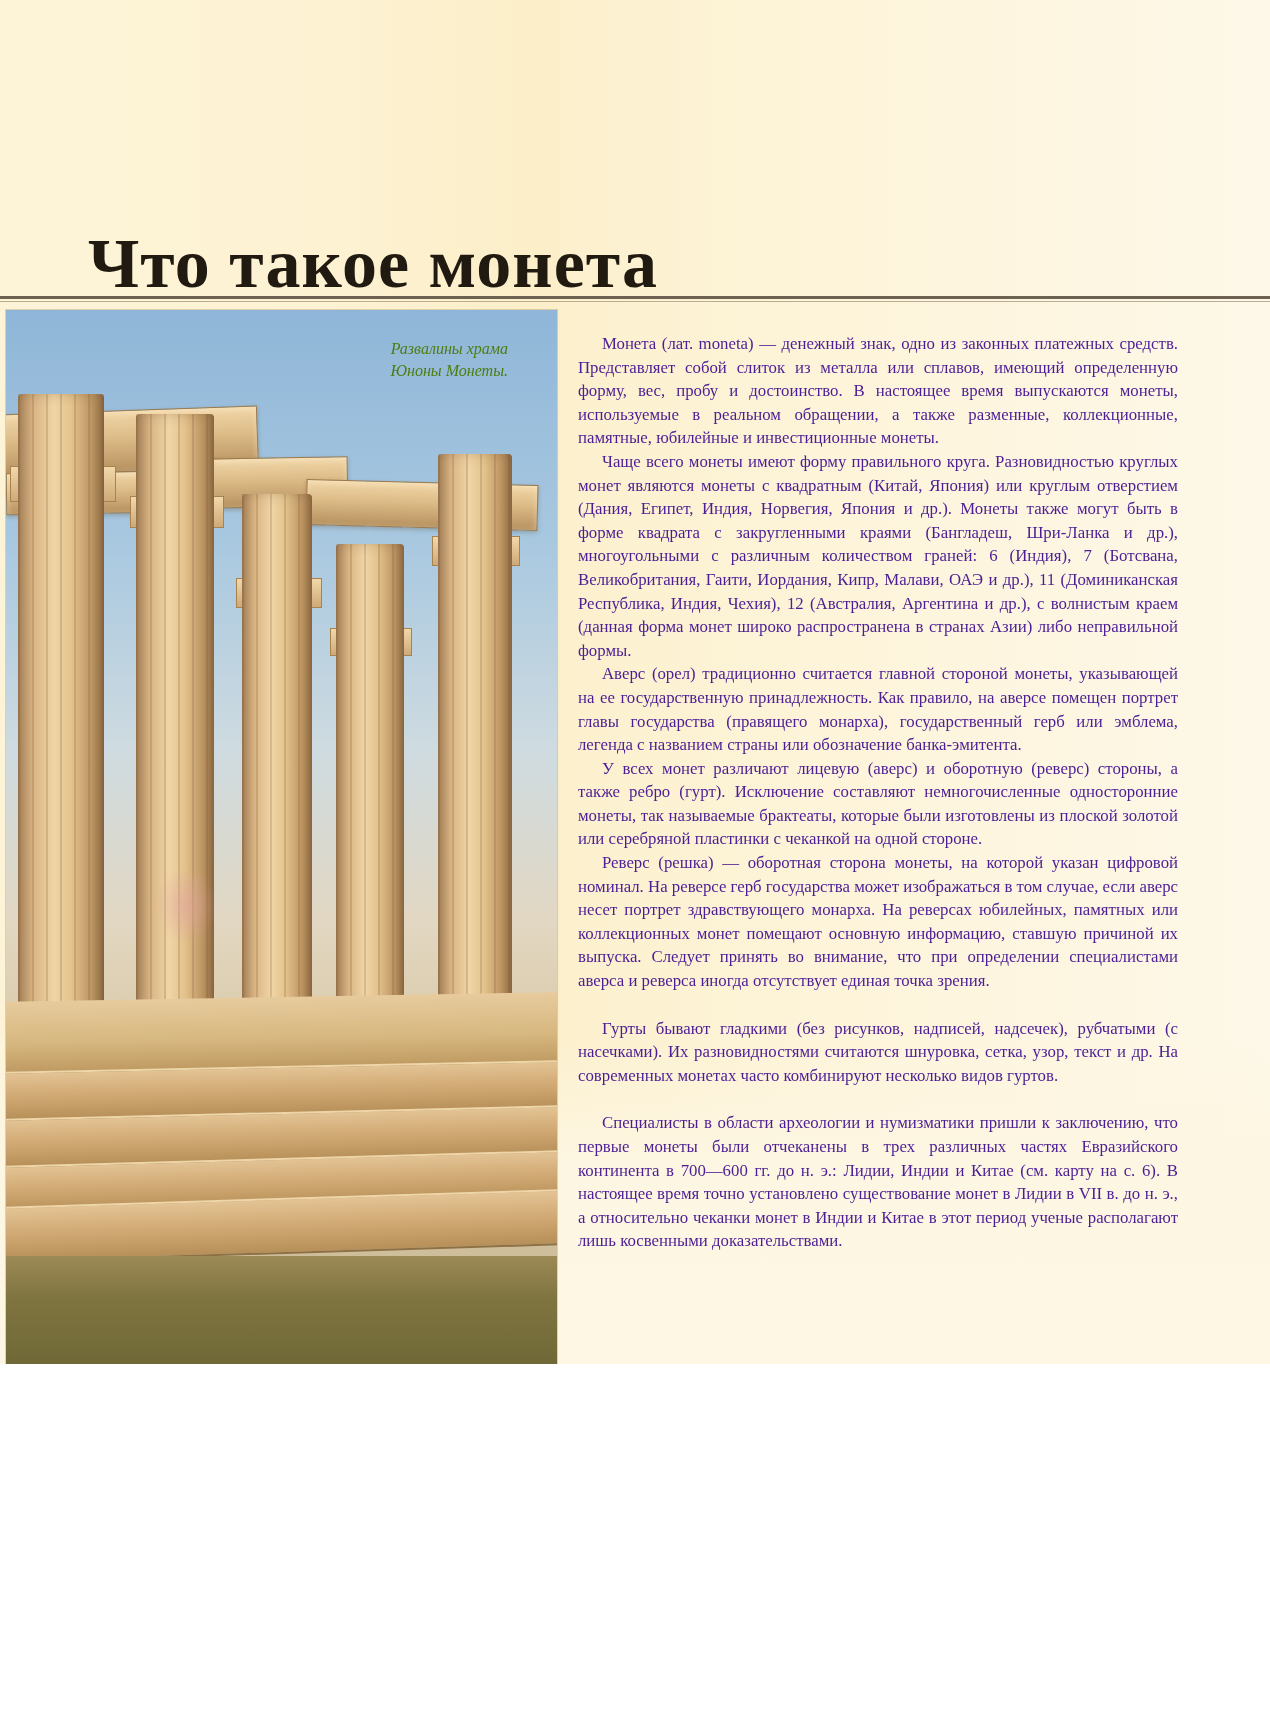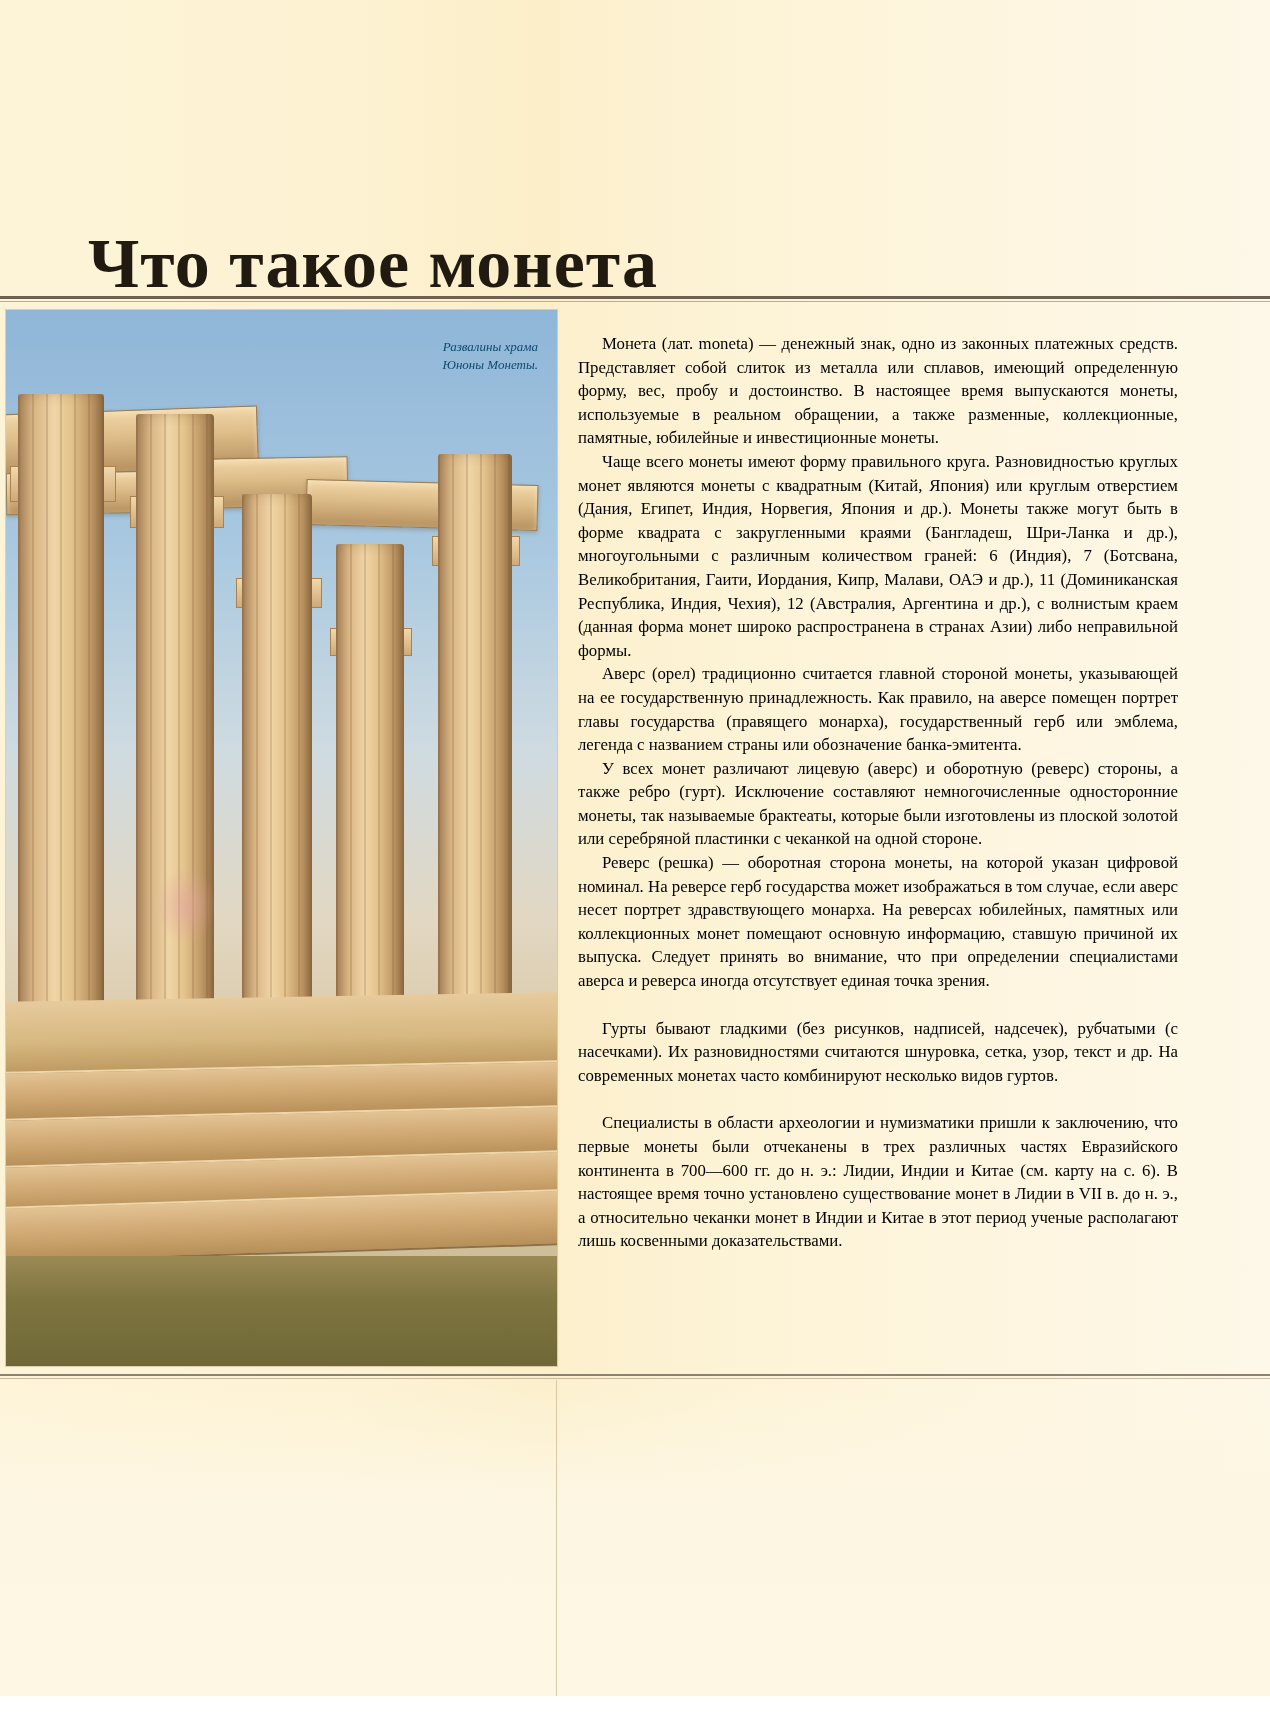--- a/index.html
+++ b/index.html
@@ -3,21 +3,21 @@
 <meta charset="utf-8">
 <style>
   html, body {
     margin: 0;
     padding: 0;
     background: #ffffff;
   }
   .page {
     position: relative;
     width: 1270px;
-    height: 1696px;
+    height: 1364px;
     overflow: hidden;
     background: #fdf4d9;
     font-family: "Liberation Serif", serif;
   }
   
   .bg-left {
     position: absolute;
     left: 0; top: 0;
     width: 560px; height: 100%;
     background: linear-gradient(to right, #fdf4d8 0%, #fdf2d2 60%, #fbeec8 100%);
@@ -175,40 +175,40 @@
   .pinkpatch {
     position: absolute;
     left: 150px; bottom: 420px;
     width: 60px; height: 80px;
     background: radial-gradient(ellipse at center, rgba(226,160,160,0.55), rgba(226,160,160,0) 70%);
   }
 
   
   .caption {
     position: absolute;
-    left: 408px;
+    left: 378px;
     top: 338px;
     width: 130px;
     text-align: right;
     font-style: italic;
-    font-size: 13px;
+    font-size: 16px;
     line-height: 1.35;
-    color: #0c4a6e;
+    color: #4d7c0f;
     font-family: "Liberation Serif", serif;
   }
 
   
   .col-text {
     position: absolute;
     left: 578px;
     top: 332px;
     width: 600px;
     font-size: 16.8px;
     line-height: 1.405;
-    color: #000000;
+    color: #4c1d95;
     text-align: justify;
     text-justify: inter-word;
     font-family: "Liberation Serif", serif;
   }
   .col-text p {
     margin: 0;
     text-indent: 24px;
   }
   .col-text p.gap { margin-top: 24px; }
 </style>

